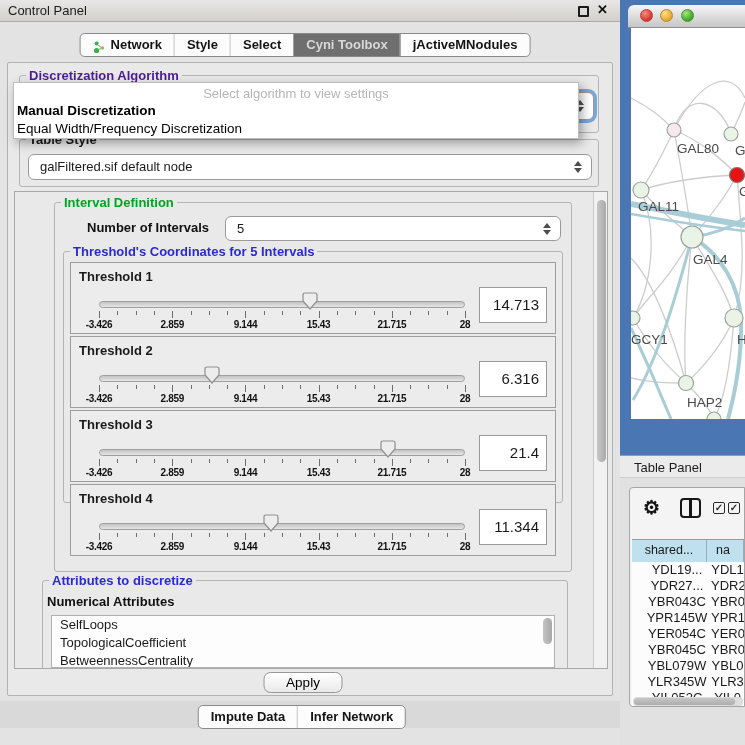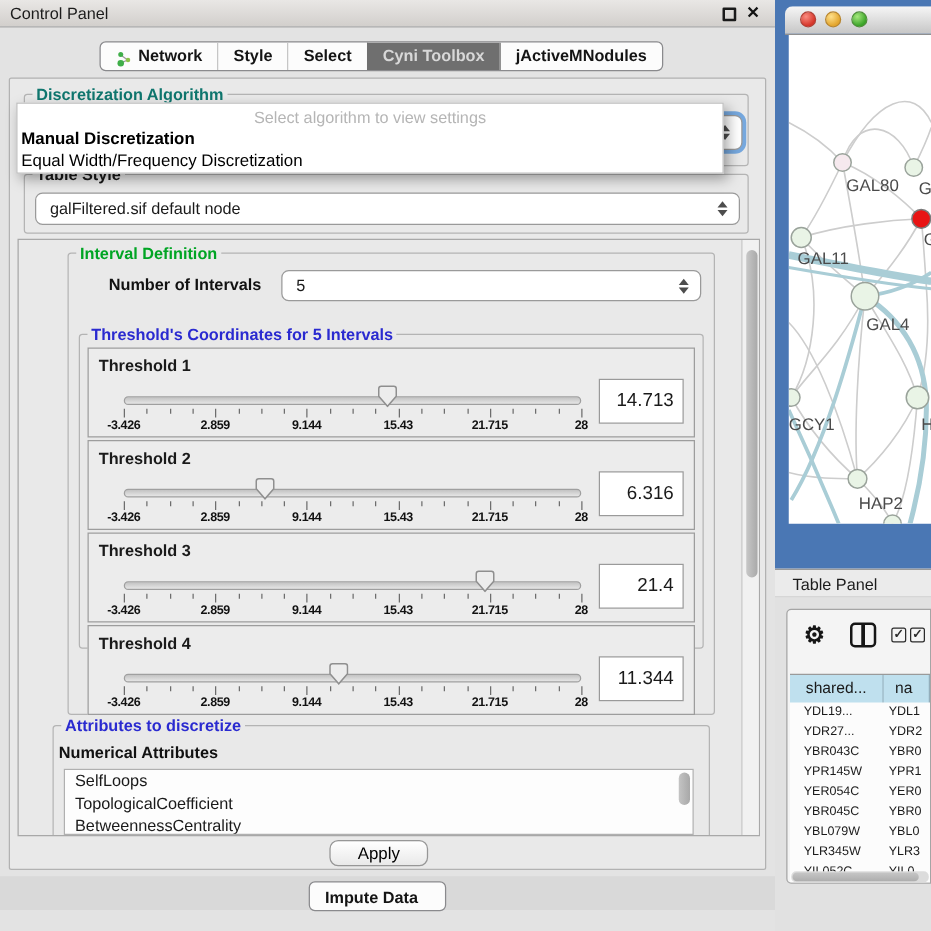--- a/index.html
+++ b/index.html
@@ -14,35 +14,35 @@
   .cp-title { position:absolute; left:8px; top:3px; font-size:13px; color:#1c1c1c; }
   .float-btn { position:absolute; left:578px; top:6px; width:11px; height:11px;
     border:2px solid #1a1a1a; border-radius:1px; }
   .close-btn { position:absolute; left:597px; top:2px; font-size:13px; font-weight:bold; color:#111; }
 
   
   .tabbar { display:flex; height:24px; line-height:24px; background:#fcfcfc;
     border:1px solid #8a8a8d; border-radius:5px; overflow:hidden; font-size:13px; font-weight:bold; }
   .top-tabbar { left:305px; top:33px; transform:translateX(-50%); }
   .bottom-band { left:0; top:701px; width:620px; height:27px; background:#d9d9d9; }
-  .bottom-tabbar { left:302px; top:705px; transform:translateX(-50%);flex-direction:column; }
+  .bottom-tabbar { left:302px; top:705px; transform:translateX(-50%); }
   .tab { padding:0 12px; white-space:nowrap; color:#141414; display:flex; align-items:center; gap:5px; }
   .tab + .tab { border-left:1px solid #c6c6c6; }
   .tab.sel { background:#6f6f6f; color:#d8d8d8; border-left-color:#6f6f6f; }
   .tab.sel + .tab { border-left-color:#6f6f6f; }
   .neticon { display:inline-block; width:13px; height:14px; }
 
   
   .outer-panel { left:7px; top:62px; width:606px; height:634px; background:#e9e9e9;
     border:1px solid #b2b2b2; border-radius:2px; }
 
   .group { position:absolute; border:1px solid #b4b4b4; border-radius:3px; }
   .group-label { position:absolute; top:-8px; left:6px; background:#e9e9e9; padding:0 3px;
     font-size:13px; font-weight:600; white-space:nowrap; }
-  .maroon { color:#0f766e; }
+  .maroon { color:#4c1d95; }
   .green  { color:#00a524; }
   .blue   { color:#2a2ad0; }
 
   .combo { position:absolute; background:#fff; border:1px solid #9a9a9a; border-radius:6px;
     font-size:13px; line-height:24px; padding-left:11px; }
   .combo .spin { position:absolute; right:9px; top:0; bottom:0; display:flex; flex-direction:column;
     justify-content:center; gap:2px; }
   .combo .spin i { display:block; width:0; height:0; border-left:4px solid transparent; border-right:4px solid transparent; }
   .combo .spin .up { border-bottom:5px solid #4d4d4d; }
   .combo .spin .dn { border-top:5px solid #4d4d4d; }
@@ -114,21 +114,21 @@
     border:2.5px solid #161616; border-radius:4px; }
   .cols-icon::after { content:""; position:absolute; left:7px; top:0; bottom:0; width:2.5px; background:#161616; }
   .cb { position:absolute; top:14px; width:12px; height:12px; border:1.5px solid #2a2a2a;
     border-radius:2px; font-size:10px; line-height:10px; text-align:center; font-weight:bold; color:#2a2a2a; }
   .thead { position:absolute; left:2px; top:51px; right:0; height:37px; display:flex;
     border-top:1px solid #9a9a9a; border-bottom:1px solid #8fa6b2; }
   .hc { background:#bfe0ee; border-right:1px solid #93aebc; font-size:12.5px; line-height:20px; }
   .hc1 { width:75px; text-align:center; }
   .hc2 { flex:1; padding-left:9px; white-space:nowrap; overflow:hidden; }
   .tbody { position:absolute; left:2px; top:74px; right:0; bottom:0; background:#fcfcfc; overflow:hidden; }
-  .trow { height:16px; line-height:16px; font-size:10px; white-space:nowrap; display:flex; }
+  .trow { height:16px; line-height:16px; font-size:13px; white-space:nowrap; display:flex;text-align:center; }
   .trow .c1 { width:79px; padding-left:11px; overflow:hidden; }
   .trow .c2 { flex:1; overflow:hidden; }
   .hscroll { position:absolute; left:3px; top:209px; width:110px; height:9px; background:#dcdcdc;
     border-radius:4px; }
   .hscroll i { position:absolute; left:1px; top:1px; width:101px; height:7px; border-radius:4px;
     background:linear-gradient(#c6c6c6,#adadad); }
 </style>
 </head>
 <body>
 
@@ -195,21 +195,21 @@
 
         <span class="abs bold13" style="left:32px; top:17px;">Number of Intervals</span>
         <div class="combo" style="left:170px; top:13px; width:336px; height:25px;">
           <span>5</span>
           <span class="spin">
               <i class="up"></i>
               <i class="dn"></i>
             </span>
         </div>
 
-        <div class="group" style="left:8px; top:64px; width:500px; height:252px;">
+        <div class="group" style="left:8px; top:48px; width:500px; height:252px;">
           <span class="group-label blue" style="background:#e9e9e9;">Threshold's Coordinates for 5 Intervals</span>
           <div id="thresholds-host">
               <div class="th-panel" style="top: 10px;">
     <div class="th-label">Threshold 1</div>
     <div class="th-track"></div>
     <div class="th-thumb" style="left: 231.182px;">
       <svg width="16" height="18" viewBox="0 0 16 18">
         <path d="M3 1 H13 Q15 1 15 3 V9 L8 17 L1 9 V3 Q1 1 3 1 Z" fill="#ededed" stroke="#8f8f8f" stroke-width="1.2"></path>
       </svg>
     </div>

